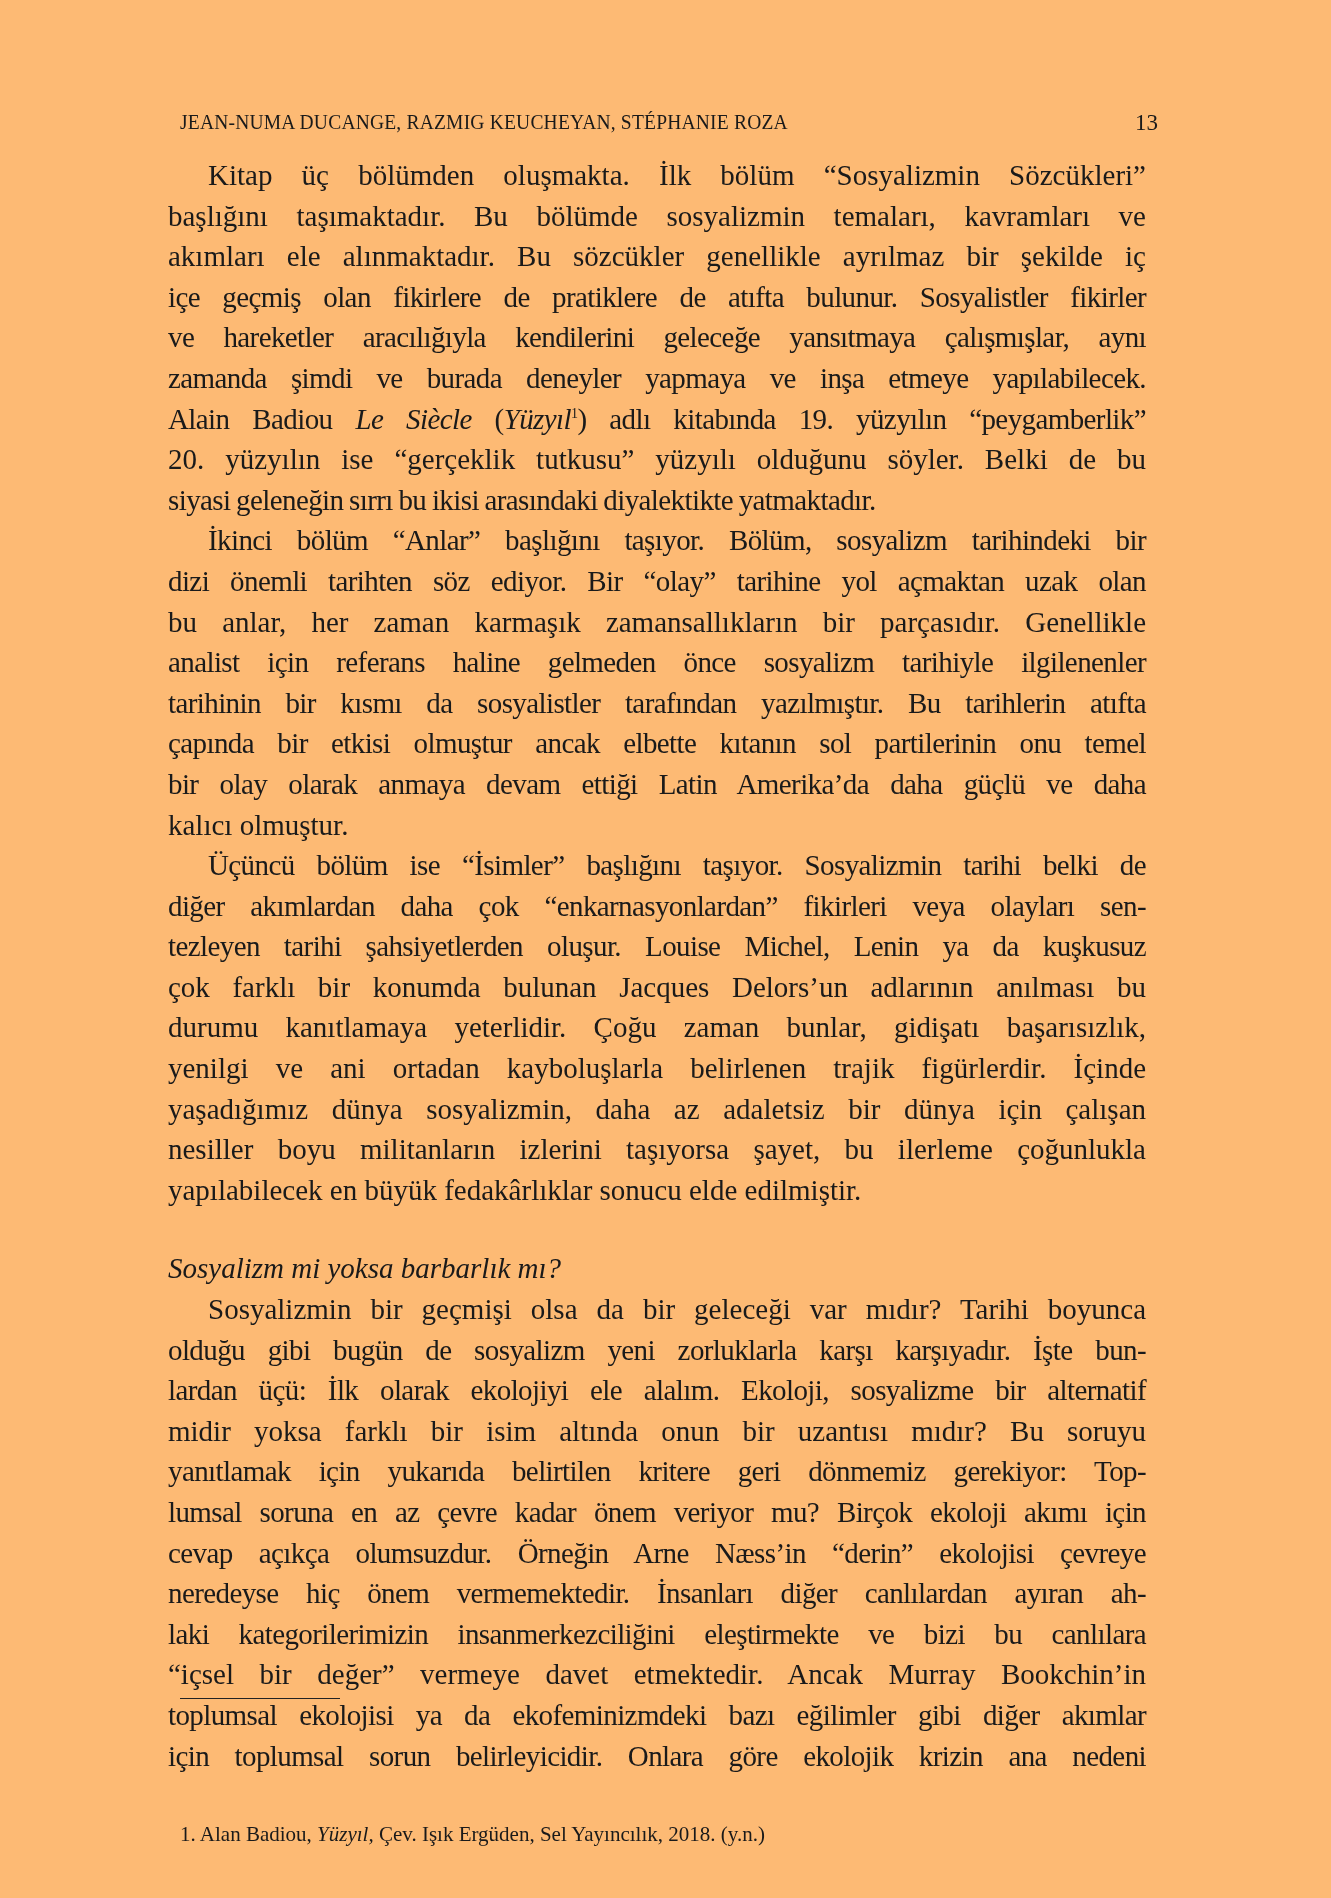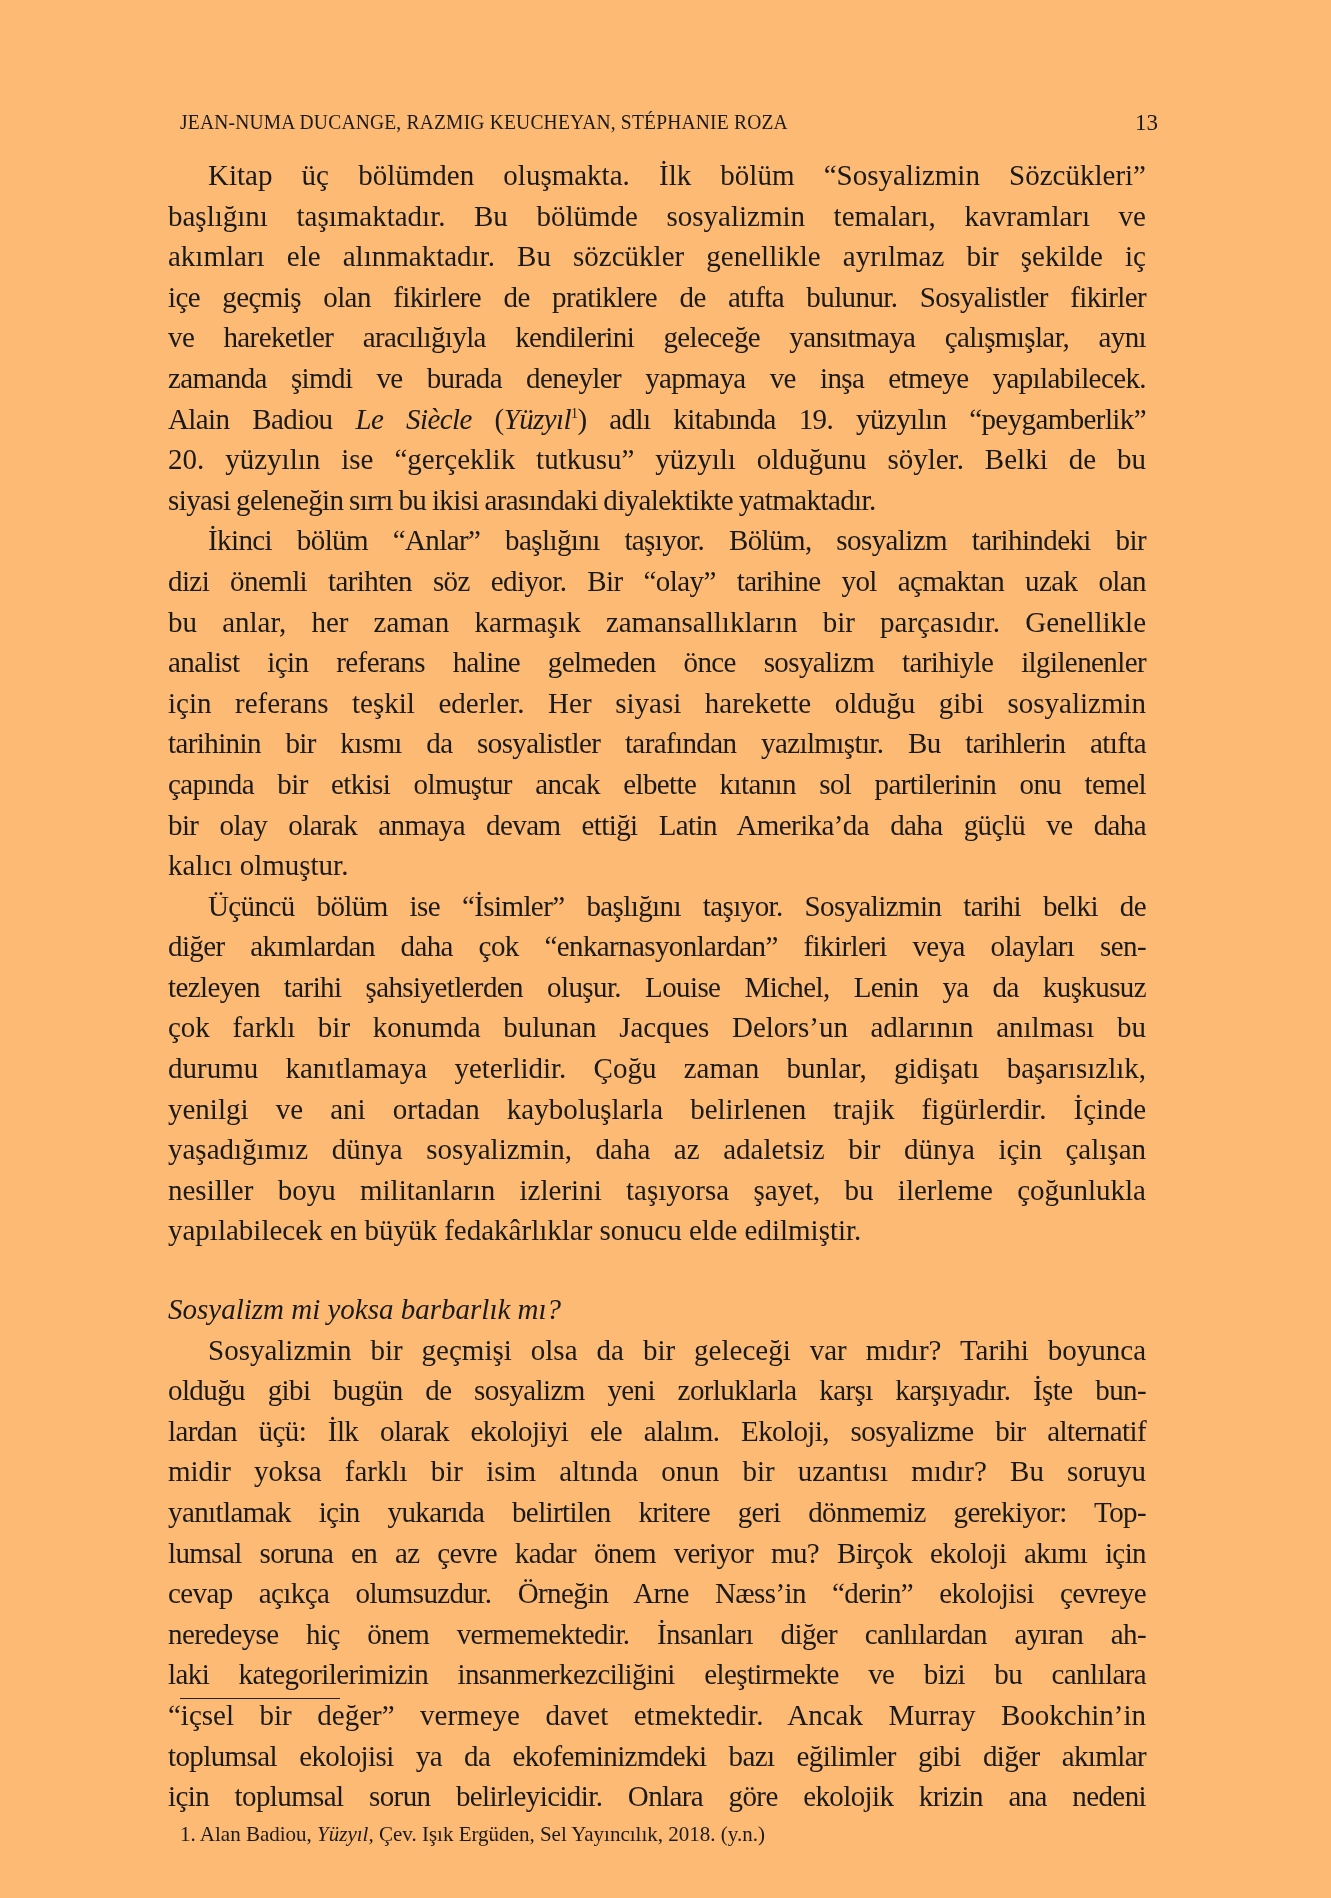--- a/index.html
+++ b/index.html
@@ -41,21 +41,20 @@
       <div class="line sq"><span>Alain Badiou </span><i>Le Siècle</i><span> (</span><i>Yüzyıl</i><sup>1</sup><span>) adlı kitabında 19. yüzyılın “peygamberlik”</span></div>
       <div class="line">20. yüzyılın ise “gerçeklik tutkusu” yüzyılı olduğunu söyler. Belki de bu</div>
       <div class="line last sq">siyasi geleneğin sırrı bu ikisi arasındaki diyalektikte yatmaktadır.</div>
     </div>
 
     <div>
       <div class="line indent sq">İkinci bölüm “Anlar” başlığını taşıyor. Bölüm, sosyalizm tarihindeki bir</div>
       <div class="line sq">dizi önemli tarihten söz ediyor. Bir “olay” tarihine yol açmaktan uzak olan</div>
       <div class="line">bu anlar, her zaman karmaşık zamansallıkların bir parçasıdır. Genellikle</div>
       <div class="line sq">analist için referans haline gelmeden önce sosyalizm tarihiyle ilgilenenler</div>
-      <div class="line">için referans teşkil ederler. Her siyasi harekette olduğu gibi sosyalizmin</div>
       <div class="line sq">tarihinin bir kısmı da sosyalistler tarafından yazılmıştır. Bu tarihlerin atıfta</div>
       <div class="line sq">çapında bir etkisi olmuştur ancak elbette kıtanın sol partilerinin onu temel</div>
       <div class="line sq">bir olay olarak anmaya devam ettiği Latin Amerika’da daha güçlü ve daha</div>
       <div class="line last">kalıcı olmuştur.</div>
     </div>
 
     <div>
       <div class="line indent sq">Üçüncü bölüm ise “İsimler” başlığını taşıyor. Sosyalizmin tarihi belki de</div>
       <div class="line sq">diğer akımlardan daha çok “enkarnasyonlardan” fikirleri veya olayları sen-</div>
       <div class="line sq">tezleyen tarihi şahsiyetlerden oluşur. Louise Michel, Lenin ya da kuşkusuz</div>

